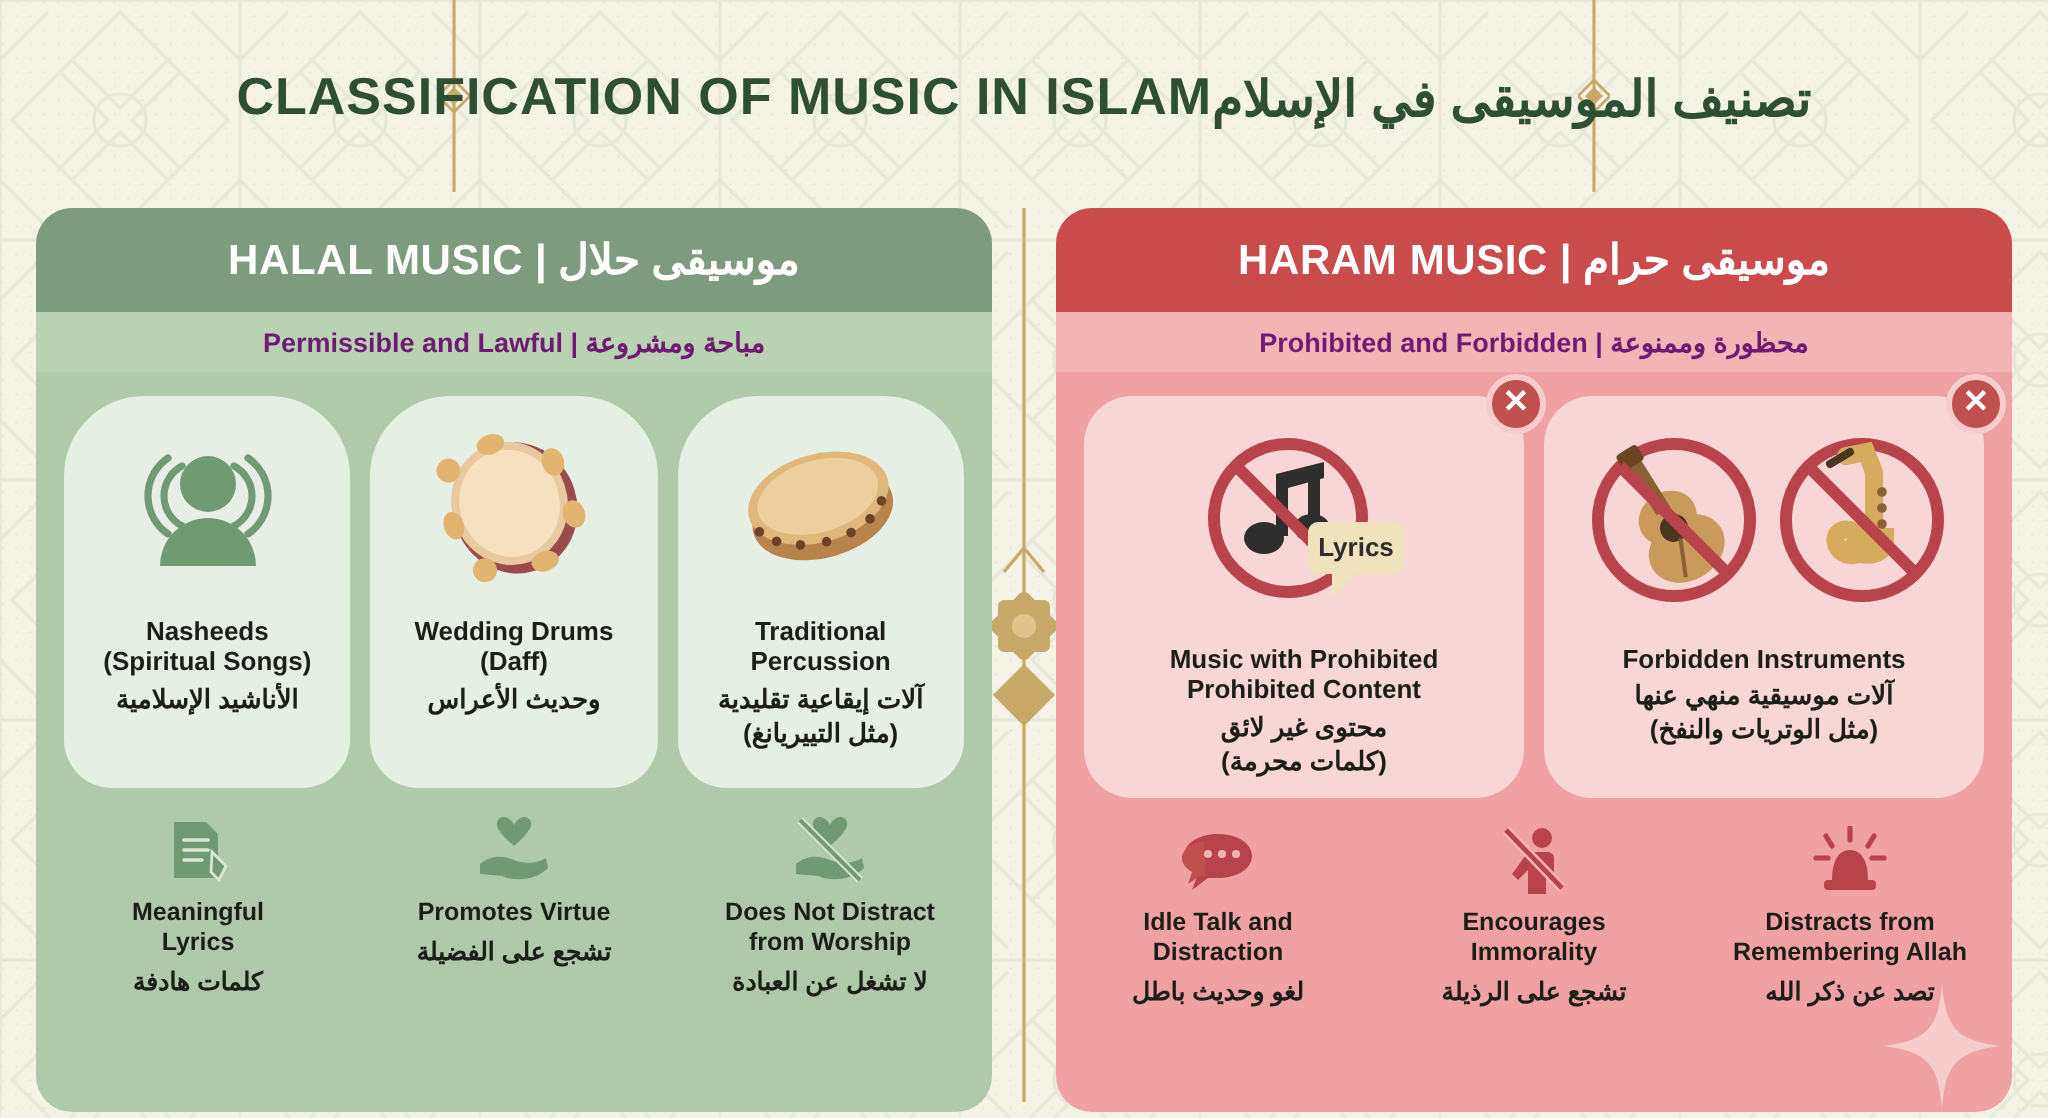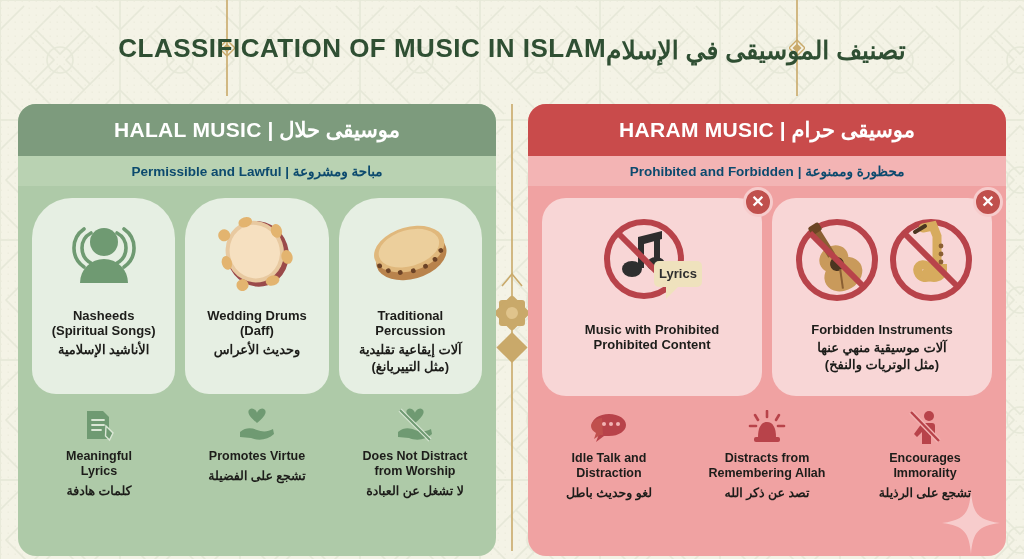--- a/index.html
+++ b/index.html
@@ -30,21 +30,21 @@
            overflow:hidden; z-index:3; }
   .panel.halal { left:18px; background:#aecaa8; }
   .panel.haram { left:528px; background:#f0a2a2; }
 
   .panel-head { height:52px; display:flex; align-items:center; justify-content:center; }
   .panel.halal .panel-head { background:#7d9b7d; }
   .panel.haram .panel-head { background:#c94b4b; }
   .panel-head-txt { color:#ffffff; font-size:21px; font-weight:bold; direction:rtl; letter-spacing:.3px; }
 
   .panel-sub { height:30px; display:flex; align-items:center; justify-content:center;
-               font-size:13.5px; font-weight:bold; color:#0c4a6e; direction:rtl; }
+               font-size:13.5px; font-weight:bold; color:#701a75; direction:rtl; }
   .panel.halal .panel-sub { background:#b9d2b2; }
   .panel.haram .panel-sub { background:#f3b4b4; }
 
   
   .cards { display:flex; justify-content:center; gap:10px; padding:12px 14px 0 14px; }
 
   .card { background:#e6efe3; border-radius:40px 40px 24px 24px;
           width:146px; min-height:196px; padding:14px 7px 10px;
           display:flex; flex-direction:column; align-items:center; }
   .panel.haram .card { background:#f8d6d6; border-radius:24px; position:relative;
@@ -297,20 +297,24 @@
               <rect x="58" y="46" width="48" height="26" rx="5" fill="#efe2bd"></rect>
               <path d="M70 72 L70 84 L82 72 Z" fill="#efe2bd"></path>
               <text x="82" y="63" font-family="Liberation Sans, sans-serif" font-size="13" font-weight="bold" fill="#2e2e2e" text-anchor="middle">Lyrics</text>
             </g>
           </svg>
         </div>
         <div class="card-en">
           <div>Music with Prohibited</div>
           <div>Prohibited Content</div>
         </div>
+        <div class="card-ar">
+          <div>محتوى غير لائق</div>
+          <div>(كلمات محرمة)</div>
+        </div>
       </div>
 
       <div class="card">
         <div class="x-badge">✕</div>
         <div class="card-icon">
           <svg width="190" height="92" viewBox="0 0 190 92">
 
             <g>
               <circle cx="50" cy="46" r="38" fill="none" stroke="#b8434a" stroke-width="6"></circle>
               <g transform="rotate(-32 50 50)">
@@ -363,54 +367,54 @@
         </div>
         <div class="feat-en">
           <div>Idle Talk and</div>
           <div>Distraction</div>
         </div>
         <div class="feat-ar">لغو وحديث باطل</div>
       </div>
 
       <div class="feat">
         <div class="feat-icon">
+          <svg width="34" height="34" viewBox="0 0 34 34">
+            <circle cx="21" cy="6" r="5" fill="#b8434a"></circle>
+            <path d="M14 13 h10 a3 3 0 0 1 3 3 v10 h-4 v8 h-9 v-12 l-5 5 -3 -3 Z" fill="#b8434a"></path>
+            <line x1="3" y1="2" x2="31" y2="31" stroke="#f3b4b4" stroke-width="5"></line>
+            <line x1="3" y1="2" x2="31" y2="31" stroke="#b8434a" stroke-width="2.4"></line>
+          </svg>
+        </div>
+        <div class="feat-en">
+          <div>Encourages</div>
+          <div>Immorality</div>
+        </div>
+        <div class="feat-ar">تشجع على الرذيلة</div>
+      </div>
+
+      <div class="feat">
+        <div class="feat-icon">
           <svg width="38" height="34" viewBox="0 0 38 34">
             <g stroke="#b8434a" stroke-width="2.6" stroke-linecap="round">
               <line x1="19" y1="1" x2="19" y2="7"></line>
               <line x1="7" y1="5" x2="10" y2="10"></line>
               <line x1="31" y1="5" x2="28" y2="10"></line>
               <line x1="2" y1="16" x2="8" y2="16"></line>
               <line x1="36" y1="16" x2="30" y2="16"></line>
             </g>
             <path d="M10 27 C10 18 13 12 19 12 C25 12 28 18 28 27 Z" fill="#b8434a"></path>
             <rect x="6" y="27" width="26" height="5" rx="2" fill="#b8434a"></rect>
           </svg>
         </div>
         <div class="feat-en">
           <div>Distracts from</div>
           <div>Remembering Allah</div>
         </div>
         <div class="feat-ar">تصد عن ذكر الله</div>
       </div>
-
-      <div class="feat">
-        <div class="feat-icon">
-          <svg width="34" height="34" viewBox="0 0 34 34">
-            <circle cx="21" cy="6" r="5" fill="#b8434a"></circle>
-            <path d="M14 13 h10 a3 3 0 0 1 3 3 v10 h-4 v8 h-9 v-12 l-5 5 -3 -3 Z" fill="#b8434a"></path>
-            <line x1="3" y1="2" x2="31" y2="31" stroke="#f3b4b4" stroke-width="5"></line>
-            <line x1="3" y1="2" x2="31" y2="31" stroke="#b8434a" stroke-width="2.4"></line>
-          </svg>
-        </div>
-        <div class="feat-en">
-          <div>Encourages</div>
-          <div>Immorality</div>
-        </div>
-        <div class="feat-ar">تشجع على الرذيلة</div>
-      </div>
     </div>
 
     <svg class="sparkle" width="58" height="62" viewBox="0 0 58 62">
       <path d="M29 0 C31 22 36 28 58 31 C36 34 31 40 29 62 C27 40 22 34 0 31 C22 28 27 22 29 0 Z" fill="#f7cccc"></path>
     </svg>
   </div>
 
 </div>
 
 </body></html>

